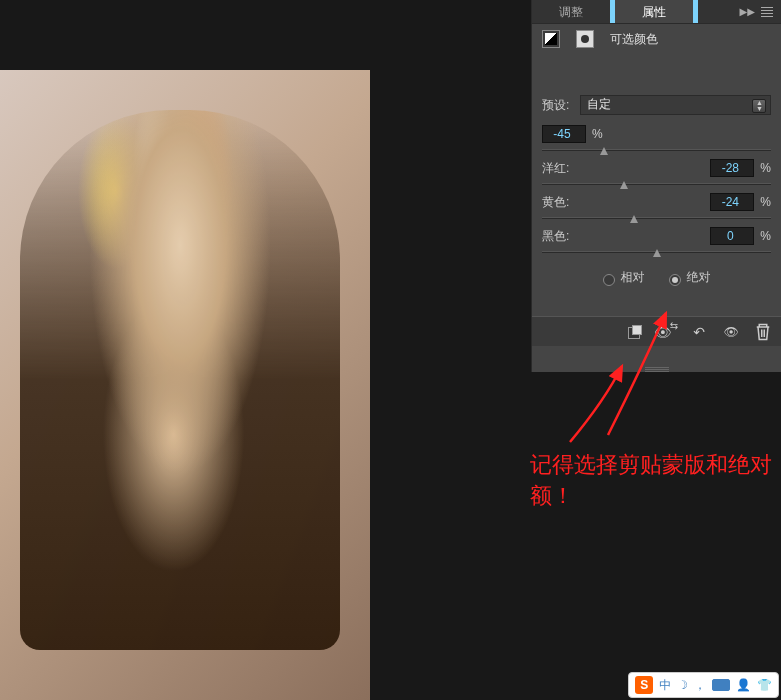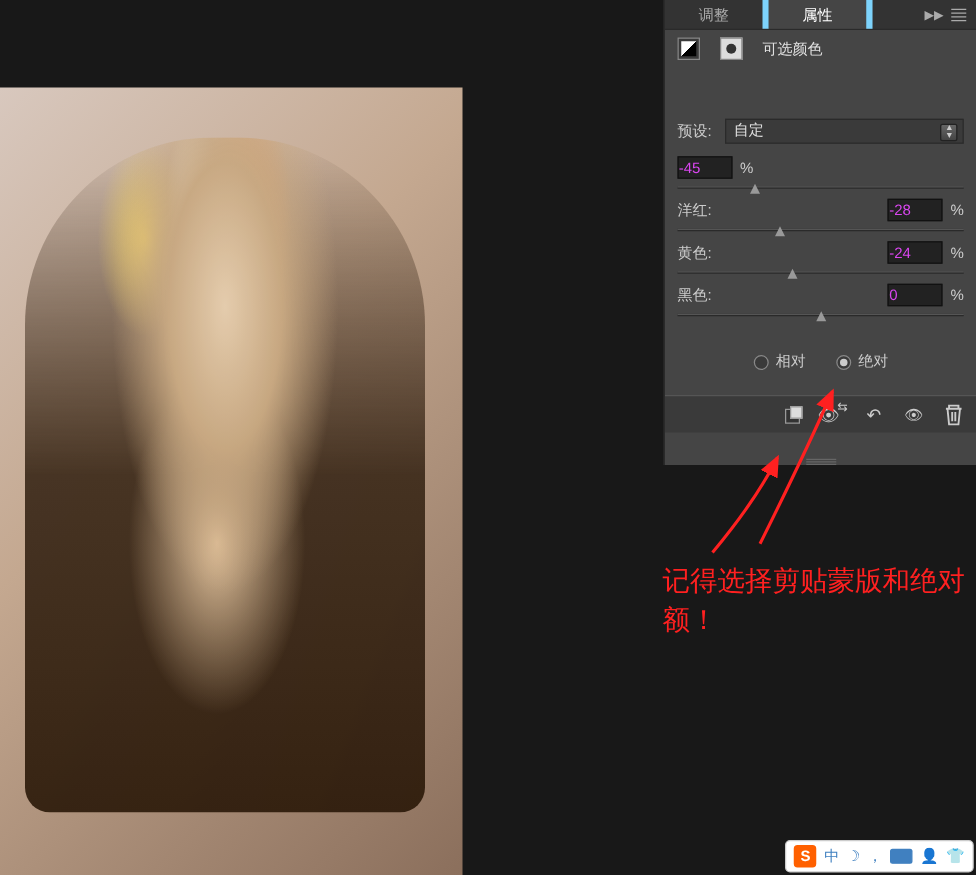--- a/index.html
+++ b/index.html
@@ -90,22 +90,22 @@
       z-index: 2;
     }
     .swatch { width: 12px; height: 12px; border: 1px solid #666; margin-right: 4px; }
     .swatch.white { background: #fff; }
 
     .slider-group { padding: 6px 10px 2px; }
     .slider-head { display: flex; align-items: center; }
     .slider-label { flex: 1; color: #ccc; }
     .slider-val {
       width: 44px; height: 18px; background: #222;
-      border: 1px solid #111; color: #d946ef;
-      text-align: left; padding-right: 4px; line-height: 16px;
+      border: 1px solid #111; color: #7dd3fc;
+      text-align: center; padding-right: 4px; line-height: 16px;
       margin-right: 6px;
     }
     .pct { color: #ccc; }
     .slider-track {
       margin-top: 6px; height: 2px; background: #2a2a2a;
       border-top: 1px solid #555; position: relative;
     }
     .slider-thumb {
       position: absolute; top: -3px; width: 8px; height: 8px;
       margin-left: -4px; cursor: pointer;
@@ -113,21 +113,21 @@
     .slider-thumb::before {
       content:""; display:block; width:0; height:0;
       border-left:4px solid transparent; border-right:4px solid transparent;
       border-bottom:8px solid #999;
     }
 
     .radio-row {
       display: flex; align-items: center; justify-content: center;
       gap: 24px; padding: 14px 0 10px;
     }
-    .radio { display: flex; align-items: center; gap: 6px; cursor: pointer; margin-top: 12px; }
+    .radio { display: flex; align-items: flex-end; gap: 6px; cursor: pointer; }
     .radio-dot {
       width: 12px; height: 12px; border-radius: 50%;
       border: 1px solid #888; background: #3a3a3a;
       display: flex; align-items: center; justify-content: center;
     }
     .radio.checked .radio-dot::before {
       content:""; width:6px; height:6px; border-radius:50%; background:#ccc;
     }
 
     .footer-bar {

